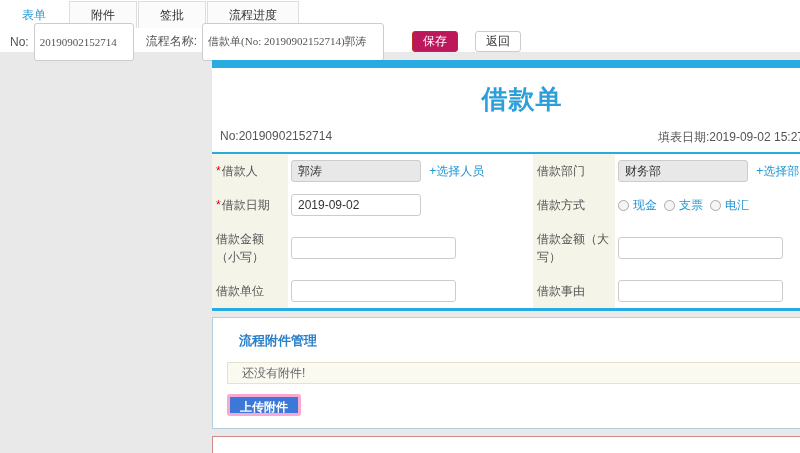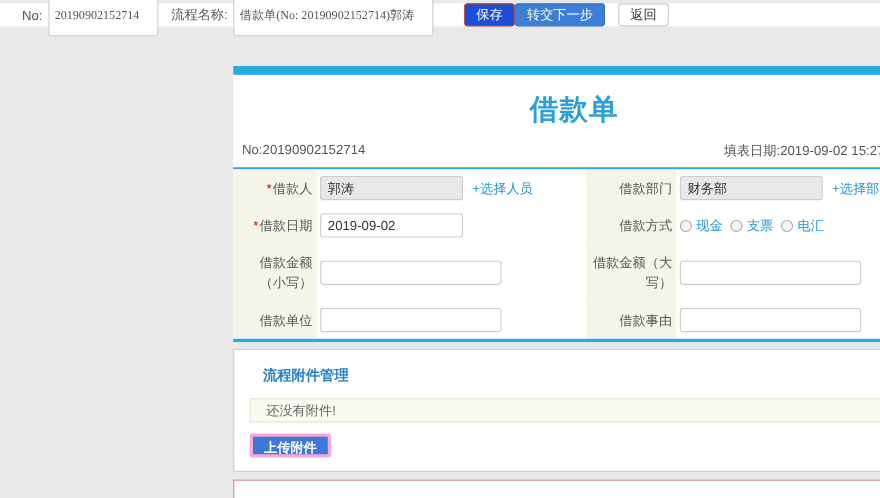--- a/index.html
+++ b/index.html
@@ -18,36 +18,36 @@
   .tab {
     height: 27px; line-height: 26px; padding: 0 21px;
     border: 1px solid #ddd; border-bottom: none;
     background: #fbfbfb; color: #333; cursor: pointer;
     font-size: 12px; margin-right: 1px;
   }
   .tab.active { background: #fff; border-color: transparent; color: #2b9cd8; }
 
   .toolrow {
     height: 21px; display: flex; align-items: center;
-    padding: 0 0 0 20px; background: #fff; margin: 3px 0 6px 0;
+    padding: 0 0 0 10px; background: #fff; margin: 3px 0 6px 0;
   }
   .toolrow label { color: #555; margin-right: 5px; white-space: nowrap; }
   .toolrow input[type=text] {
     height: 38px; border: 1px solid #ccc; border-radius: 3px;
     font-size: 11px; color: #555; padding: 0 5px;
     font-family: Liberation Serif, serif;
   }
   .inp-no { width: 100px; }
   .inp-procname { width: 182px; margin-right: 28px; }
   .btn {
     height: 21px; line-height: 19px; border-radius: 3px; font-size: 12px;
     padding: 0 10px; cursor: pointer; border: 1px solid transparent;
     display: inline-flex; align-items: center; white-space: nowrap;
   }
-  .btn-save { background: #1d4ed8; color: #fff; border-color: #b33325; }
+  .btn-save { background: #be185d; color: #fff; border-color: #b33325; margin-right: 17px; }
   .btn-next { background: #3e7fd6; color: #fff; border-color: #3370c4; margin-right: 12px; }
   .btn-back { background: #fff; color: #333; border-color: #ccc; }
 
   
   .panel { position: absolute; left: 212px; top: 60px; width: 620px; }
 
   .card-form { background: #fff; }
   .blue-topbar { height: 8px; background: #29abe2; }
   .form-title {
     text-align: center; color: #2b9fd9; font-size: 26px; font-weight: bold;
@@ -55,21 +55,21 @@
   }
   .no-date-row {
     display: flex; justify-content: space-between;
     padding: 2px 18px 6px 8px; color: #555; font-size: 12px;
   }
   .blue-line-thin { height: 2px; background: #29abe2; }
   .blue-line-thick { height: 3px; background: #29abe2; }
 
   table.formtable { width: 100%; border-collapse: collapse; }
   td.lbl {
-    background: #f5f4e8; width: 76px; text-align: right;
+    background: #f5f4e8; width: 76px; text-align: left;
     color: #555; font-size: 12px; padding: 8px 4px; line-height: 18px;
   }
   td.lbl2 { width: 82px; }
   td.val { background: #fff; padding: 4px 2px 4px 3px; vertical-align: middle; }
   td.val1 { width: 245px; }
   .req { color: #d00; margin-right: 1px; }
   .f-input {
     height: 22px; border: 1px solid #ccc; border-radius: 3px;
     font-size: 12px; color: #333; padding: 0 6px;
     font-family: "Liberation Sans", sans-serif;
@@ -101,27 +101,32 @@
     font-size: 12px; cursor: pointer; display: inline-block; font-weight: bold;
   }
 
   .card-approve { background: #fff; border: 1px solid #cf8b8b; padding: 15px 14px 0 26px; height: 120px; }
   .h-red { color: #cc4438; font-weight: bold; font-size: 13px; margin-bottom: 14px; }
 </style>
 </head>
 <body>
 
 <div class="topbar">
+  <div class="tabrow">
+    <div class="tab active">表单</div>
+    <div class="tab">附件</div>
+    <div class="tab">签批</div>
+    <div class="tab">流程进度</div>
+  </div>
   <div class="toolrow">
     <label>No:</label>
     <input type="text" class="inp-no" style="margin-right: 12px;" value="20190902152714">
     <label>流程名称:</label>
     <input type="text" class="inp-procname" value="借款单(No: 20190902152714)郭涛" style="">
     <button class="btn btn-save">保存</button>
-    <button class="btn btn-next">转交下一步</button>
     <button class="btn btn-back">返回</button>
   </div>
 </div>
 
 <div class="panel">
 
   <div class="card-form">
     <div class="blue-topbar"></div>
     <div class="form-title">借款单</div>
     <div class="no-date-row">

